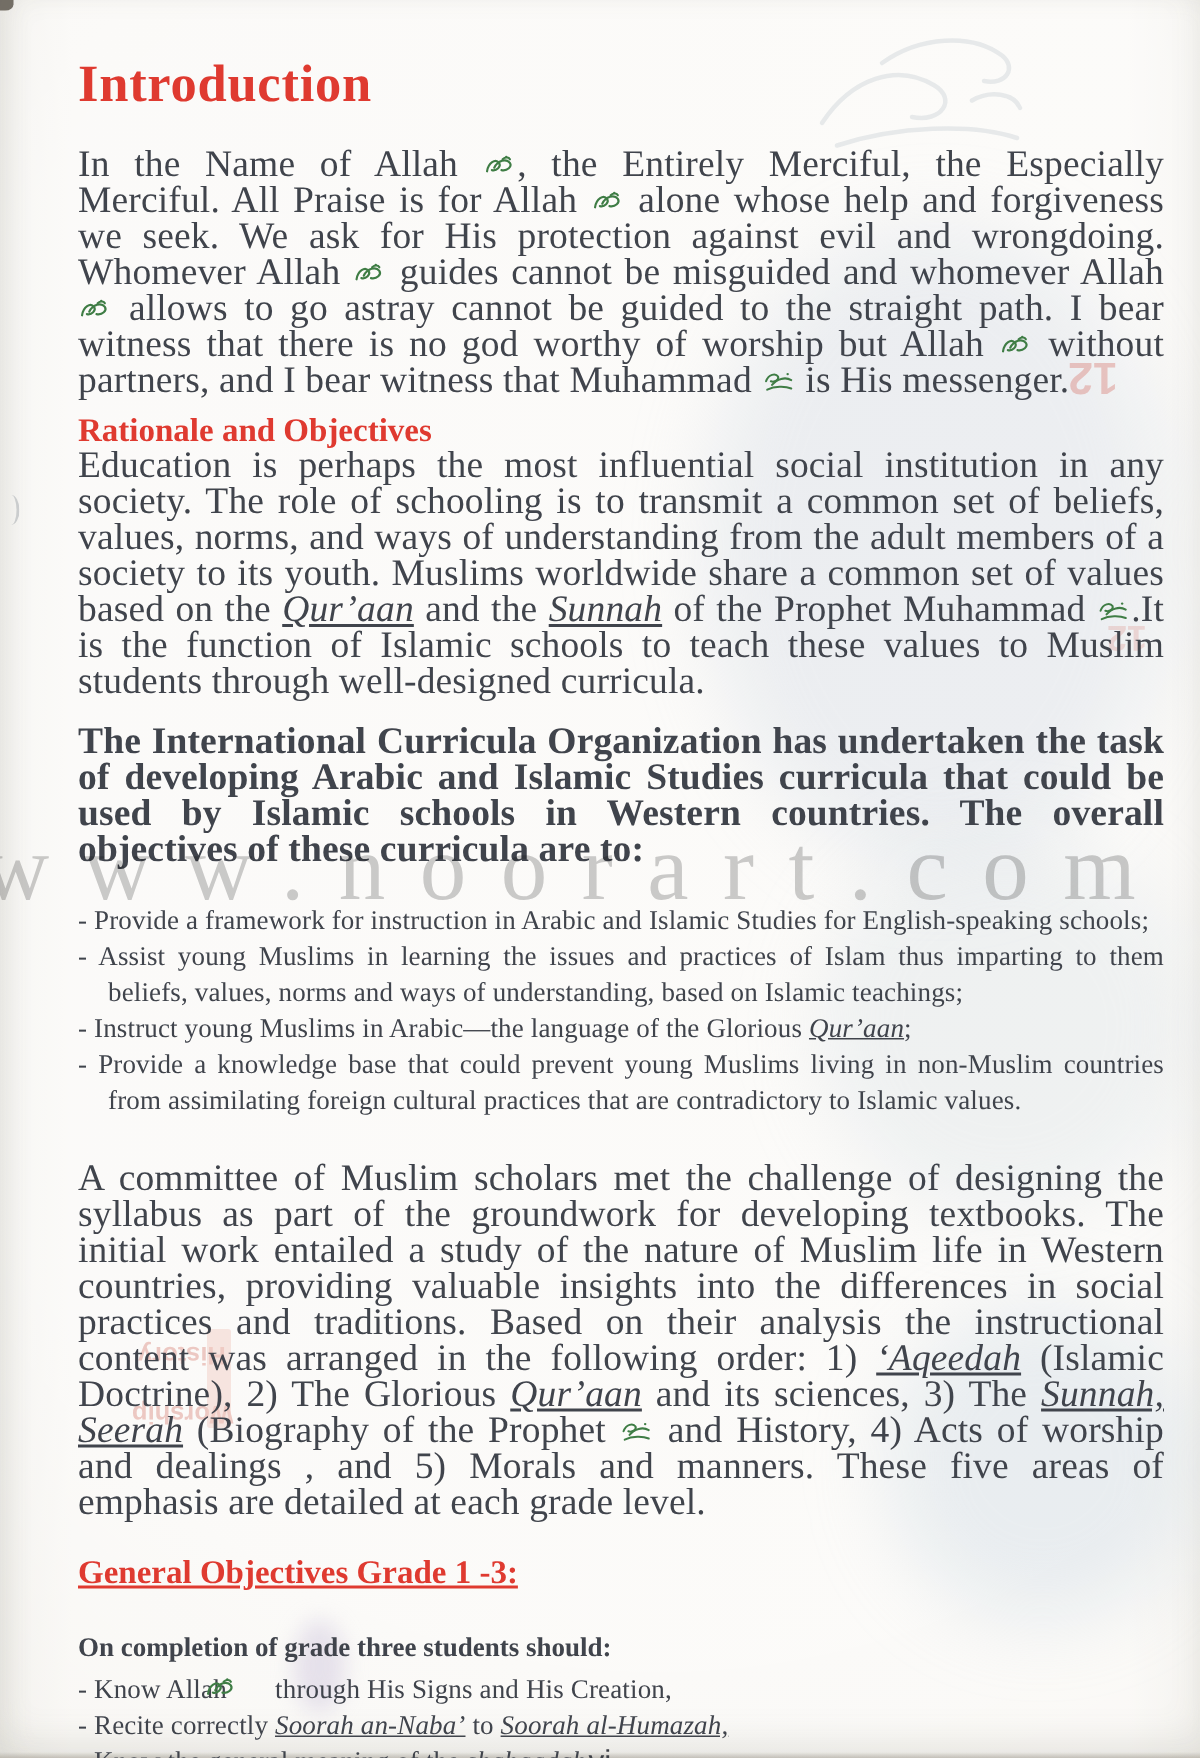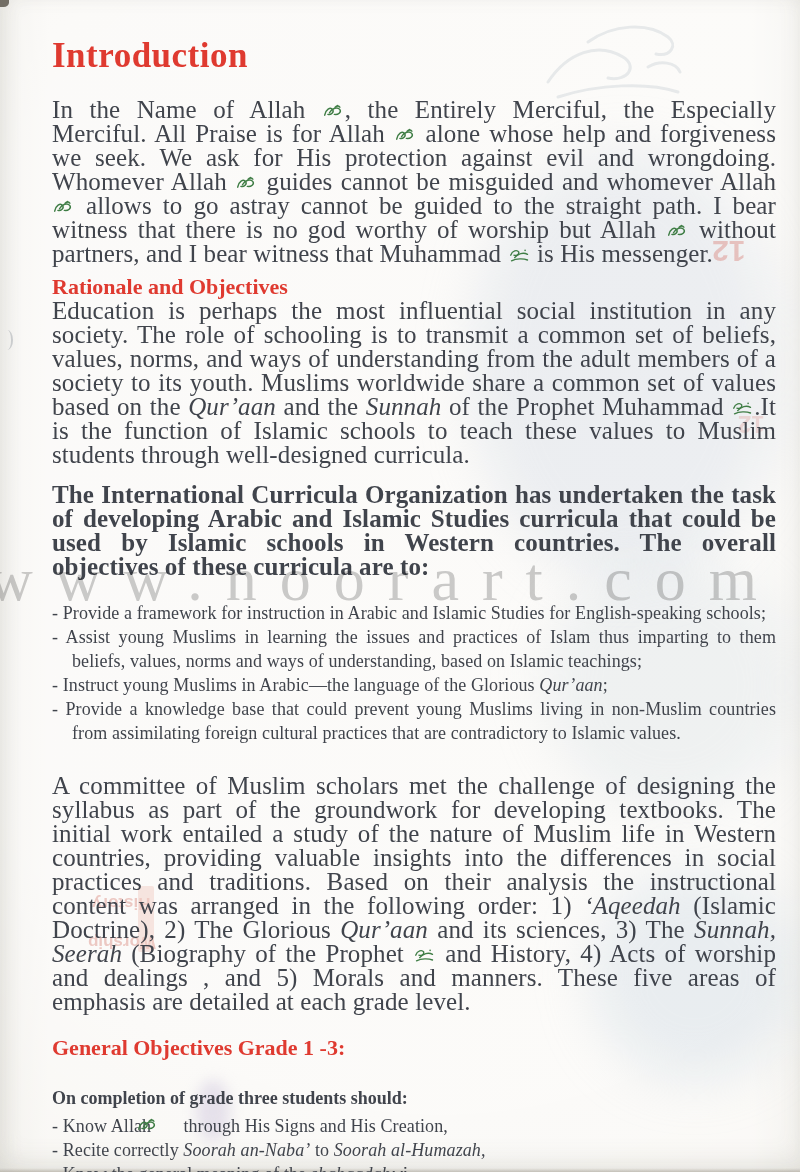--- a/index.html
+++ b/index.html
@@ -40,25 +40,25 @@
            letter-spacing:.5px;color:var(--heading-red,#df3a30);}
   p.body{margin:0;font-size:25px;line-height:24px;text-align:justify;letter-spacing:.1px;}
   #p1{margin-top:20px;}
   h2.sec{margin:8px 0 0;font-size:22px;line-height:25px;font-weight:bold;color:var(--heading-red,#df3a30);}
   #p2{margin-top:0;}
   #p3{margin-top:16px;font-weight:bold;}
   .blist{margin-top:22px;}
   .blist p{margin:0;font-size:18px;line-height:24px;text-align:justify;
            padding-left:20px;text-indent:-20px;letter-spacing:.1px;}
   #p4{margin-top:29px;}
-  #h-general{margin-top:21px;}
+  #h-general{margin-top:21px;text-decoration:underline;}
   .boldline{margin:26px 0 0;font-size:18px;line-height:24px;font-weight:bold;}
   .blist2{margin-top:4px;}
   .blist2 p{text-align:left;}
-  .it{font-style:italic;}
+  .it{font-style:italic;text-decoration:underline;}
   .hon{display:inline-block;width:21px;height:16px;vertical-align:-2px;margin:0 1px;line-height:0;}
   .watermark{position:absolute;left:-12px;top:548px;width:840px;z-index:3;pointer-events:none;
              font-family:"Liberation Serif",serif;font-size:62px;line-height:62px;letter-spacing:23px;
              white-space:nowrap;color:var(--watermark-gray,#8f8f8f);opacity:.45;mix-blend-mode:multiply;}
   .pagenum{position:absolute;left:0;top:1163px;width:100%;text-align:center;z-index:2;
            font-family:"Liberation Sans",sans-serif;font-size:21px;color:#3c3f45;}
 </style>
 </head>
 <body>
 

